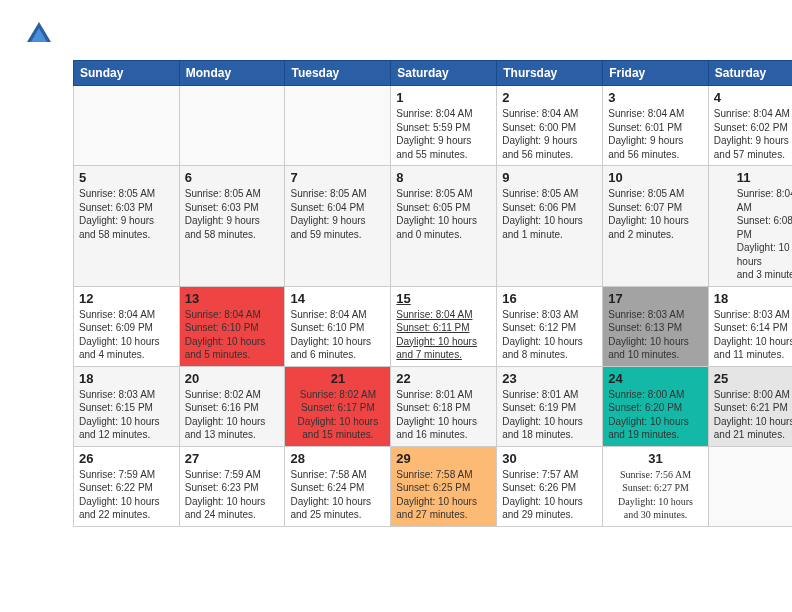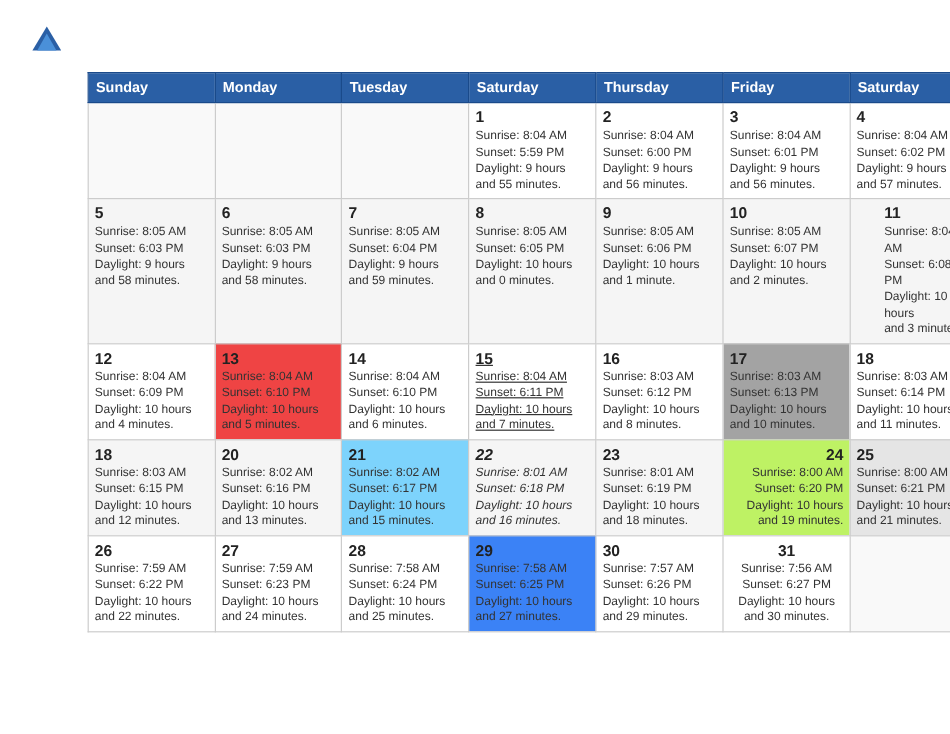--- a/index.html
+++ b/index.html
@@ -282,42 +282,42 @@
 Daylight: 10 hours
 and 12 minutes.</div>
           </td>
           <td style="background: rgb(245, 245, 245);">
             <span class="day-num">20</span>
             <div class="day-info" style="white-space: pre-line;">Sunrise: 8:02 AM
 Sunset: 6:16 PM
 Daylight: 10 hours
 and 13 minutes.</div>
           </td>
-          <td style="background: #7dd3fc;">
+          <td style="background: #ef4444; text-align: center;">
             <span class="day-num">21</span>
             <div class="day-info" style="white-space: pre-line;">Sunrise: 8:02 AM
 Sunset: 6:17 PM
 Daylight: 10 hours
 and 15 minutes.</div>
           </td>
-          <td style="background: rgb(245, 245, 245); font-style: italic;">
+          <td style="background: rgb(245, 245, 245);">
             <span class="day-num">22</span>
             <div class="day-info" style="white-space: pre-line;">Sunrise: 8:01 AM
 Sunset: 6:18 PM
 Daylight: 10 hours
 and 16 minutes.</div>
           </td>
           <td style="background: rgb(245, 245, 245);">
             <span class="day-num">23</span>
             <div class="day-info" style="white-space: pre-line;">Sunrise: 8:01 AM
 Sunset: 6:19 PM
 Daylight: 10 hours
 and 18 minutes.</div>
           </td>
-          <td style="background: #bef264; text-align: right;">
+          <td style="background: #14b8a6;">
             <span class="day-num">24</span>
             <div class="day-info" style="white-space: pre-line;">Sunrise: 8:00 AM
 Sunset: 6:20 PM
 Daylight: 10 hours
 and 19 minutes.</div>
           </td>
           <td style="background: #e5e5e5;">
             <span class="day-num">25</span>
             <div class="day-info" style="white-space: pre-line;">Sunrise: 8:00 AM
 Sunset: 6:21 PM
@@ -340,37 +340,37 @@
 Daylight: 10 hours
 and 24 minutes.</div>
           </td>
           <td style="background: rgb(255, 255, 255);">
             <span class="day-num">28</span>
             <div class="day-info" style="white-space: pre-line;">Sunrise: 7:58 AM
 Sunset: 6:24 PM
 Daylight: 10 hours
 and 25 minutes.</div>
           </td>
-          <td style="background: #3b82f6;">
+          <td style="background: #fdba74;">
             <span class="day-num">29</span>
             <div class="day-info" style="white-space: pre-line;">Sunrise: 7:58 AM
 Sunset: 6:25 PM
 Daylight: 10 hours
 and 27 minutes.</div>
           </td>
           <td style="background: rgb(255, 255, 255);">
             <span class="day-num">30</span>
             <div class="day-info" style="white-space: pre-line;">Sunrise: 7:57 AM
 Sunset: 6:26 PM
 Daylight: 10 hours
 and 29 minutes.</div>
           </td>
           <td style="background: rgb(255, 255, 255); text-align: center;">
             <span class="day-num">31</span>
-            <div class="day-info" style="white-space: pre-line;">Sunrise: 7:56 AM
+            <div class="day-info" style="white-space: pre-line; font-family: Liberation Serif, serif;">Sunrise: 7:56 AM
 Sunset: 6:27 PM
 Daylight: 10 hours
 and 30 minutes.</div>
           </td>
           <td class="empty-cell"></td>
         </tr>
       </tbody>
   </table>
 </div>
 

